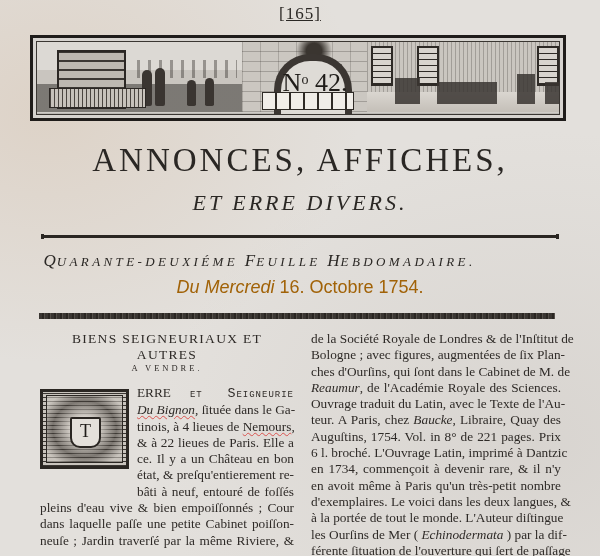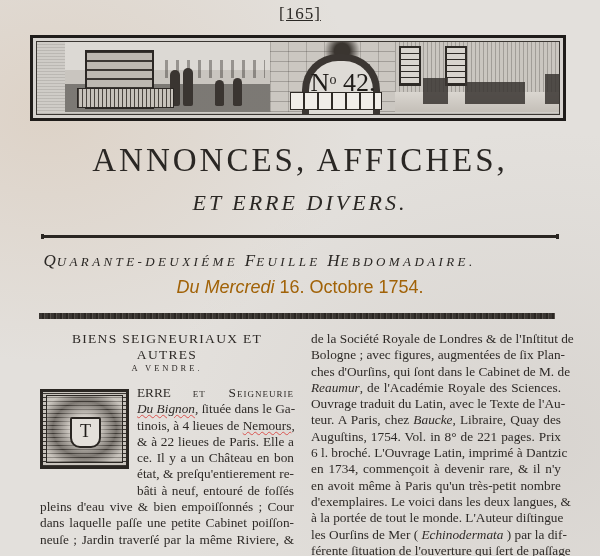--- a/index.html
+++ b/index.html
@@ -15,21 +15,21 @@
   .page-num { position:absolute; top:4px; left:0; width:600px; text-align:center;
     font-family:"Liberation Serif", serif; font-size:17px; letter-spacing:1px; color:#2b2825;text-decoration:underline; }
 
   
   .banner { position:absolute; left:30px; top:35px; width:536px; height:86px;
     border:3px solid #1f1c1a; background:#d6d3cf; box-sizing:border-box; overflow:hidden; }
   .banner-inner { position:absolute; left:3px; top:3px; right:3px; bottom:3px; border:1px solid #3a3632; overflow:hidden;
     background:
       repeating-linear-gradient(0deg, rgba(40,36,32,0.12) 0 1px, transparent 1px 3px),
       #cfccc7; }
-  .scene { position:absolute; top:0; bottom:2px;margin-left:28px; }
+  .scene { position:absolute; top:0; bottom:2px; }
   .scene-left { left:0; width:205px;
     background:
       linear-gradient(180deg, transparent 0 60%, rgba(30,28,25,0.45) 60% 100%),
       repeating-linear-gradient(90deg, rgba(30,28,25,0.35) 0 2px, transparent 2px 7px) 20px 8px / 60px 55px no-repeat,
       linear-gradient(180deg,#dcd9d4 0 40%, #c9c5bf 40% 100%); }
   .scene-left::before { content:""; position:absolute; left:20px; top:8px; width:65px; height:55px;
     border:2px solid #2b2724; background:repeating-linear-gradient(0deg, #3b3733 0 2px, #bdb8b1 2px 9px); }
   .scene-left::after { content:""; position:absolute; left:12px; bottom:4px; width:95px; height:18px;
     border:1px solid #2b2724; background:repeating-linear-gradient(90deg,#4a4540 0 1px,#c7c2bb 1px 4px); }
   .figures { position:absolute; bottom:6px; height:34px; width:10px; background:#3a3531; border-radius:5px 5px 2px 2px; }
@@ -79,21 +79,21 @@
   .section-sub { text-align:center; font-size:8.5px; letter-spacing:3px; line-height:10px; margin-bottom:12px; }
   .lead { position:relative; }
   .dropcap-box { position:absolute; left:0; top:4px; width:89px; height:80px; border:3px solid #2a2622; box-sizing:border-box;
     background:repeating-linear-gradient(0deg,#3b3733 0 1px,#c9c4bd 1px 4px); }
   .dropcap-inner { position:absolute; left:3px; top:3px; right:3px; bottom:3px; border:1px solid #2a2622;
     background:radial-gradient(ellipse at 50% 50%, rgba(220,215,208,0.8) 25%, rgba(60,55,50,0.55) 60%, rgba(200,195,188,0.6) 85%); }
   .shield { position:absolute; left:27px; top:25px; width:27px; height:27px; background:#e4e0da; border:2px solid #2a2622; border-radius:2px 2px 10px 10px;
     text-align:center; font-size:18px; line-height:25px; font-family:"Liberation Serif", serif; color:#1f1c19; }
   .line { white-space:nowrap; display:block; text-align:justify; text-align-last:justify; }
   .indent { padding-left:97px; }
-  .sc { font-variant:small-caps; letter-spacing:1px; }
+  .sc { font-variant:small-caps; letter-spacing:1px;font-family:Liberation Mono, monospace; }
   .it { font-style:italic; }
   .ul-red { text-decoration:underline; text-decoration-color:#d9534f; text-decoration-style:wavy; text-decoration-thickness:1px; }
 </style>
 </head>
 <body>
 
 <div class="page-num">[165]</div>
 
 <div class="banner">
   <div class="banner-inner">

